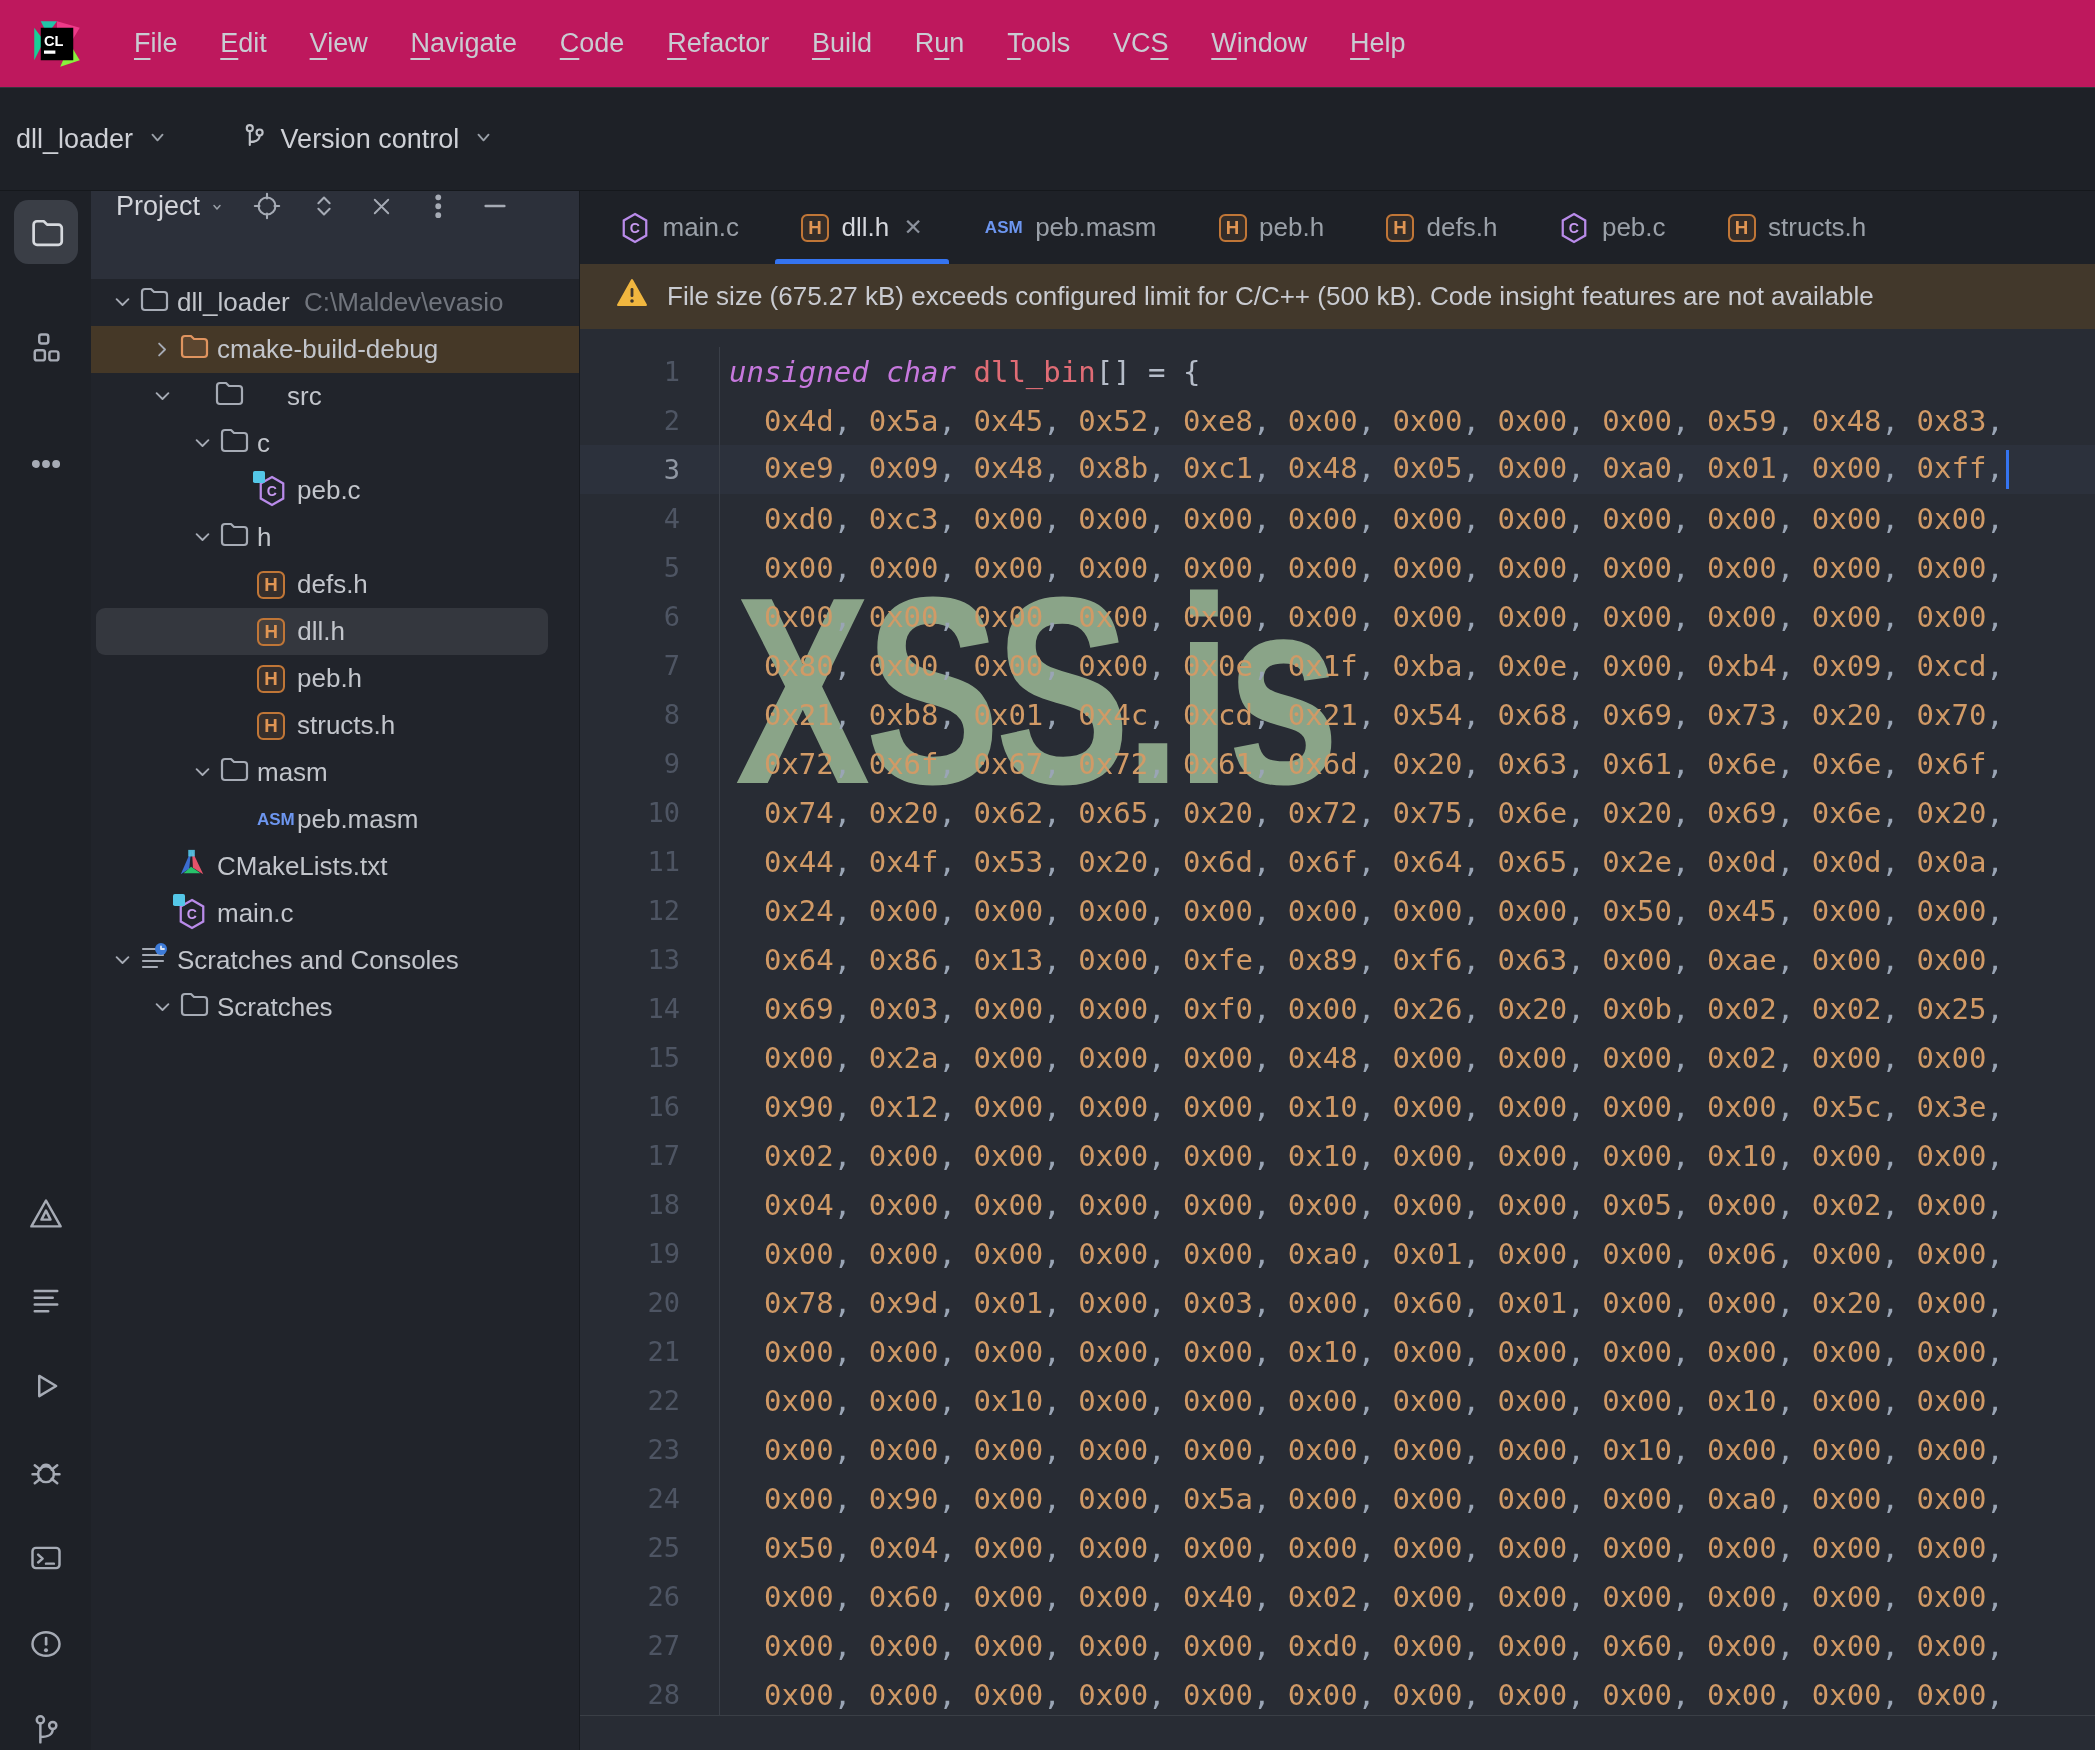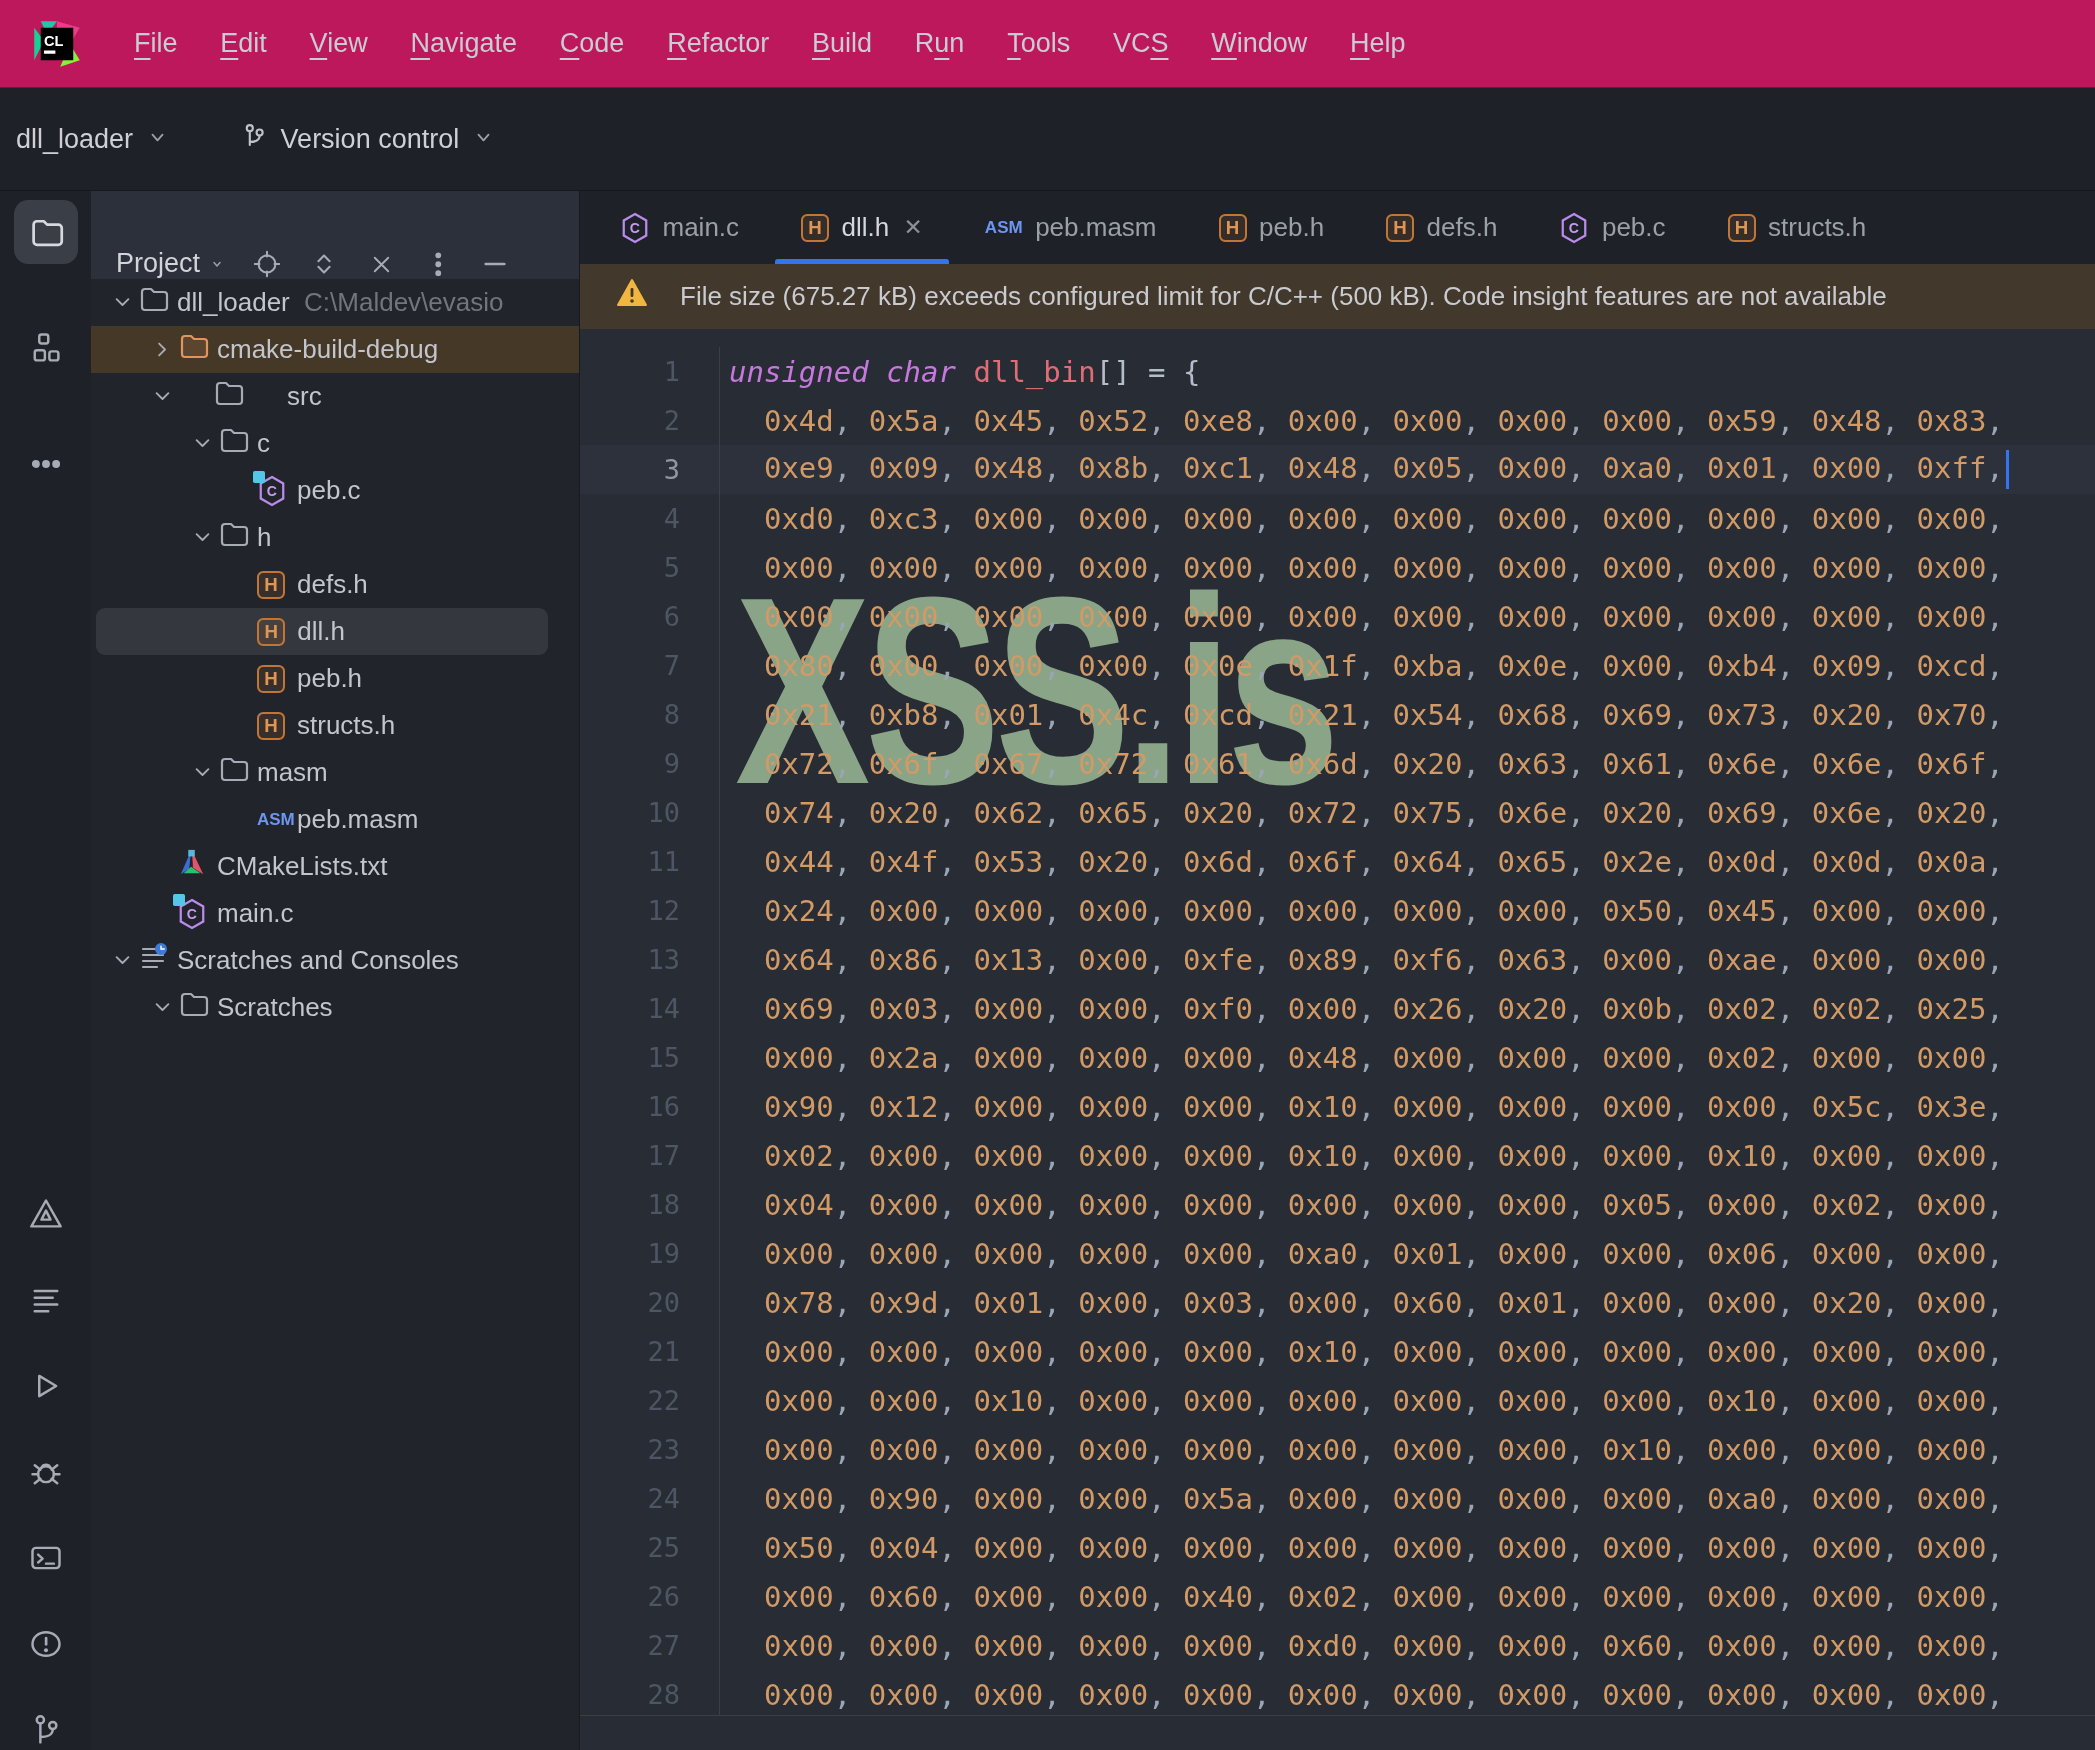--- a/index.html
+++ b/index.html
@@ -30,21 +30,21 @@
              justify-content:center; margin-top:9px; }
   .act-btn.active { background:#3a3e46; }
   .act-icon { width:36px; height:36px; display:flex; align-items:center; justify-content:center; }
   .act-mid { margin-top:52px; }
   .act-bottom { margin-top:auto; display:flex; flex-direction:column; gap:50px; align-items:center;
                 padding-bottom:1.8px; }
 
   
   .panel { width:489px; background:#21242b; border-right:0.9px solid #171a1f; flex:0 0 auto;
            display:flex; flex-direction:column; overflow:hidden; }
-  .panel-header { height:88px; background:#2c303a; display:flex; align-items:flex-end;
+  .panel-header { height:88px; background:#2c303a; display:flex; align-items:flex-start;
                   padding-left:25px; gap:27px; flex:0 0 auto; }
   .panel-title { font-size:27px; color:#d2d4da; display:flex; align-items:center; gap:9px; }
   .panel-actions { display:flex; align-items:center; gap:27px; }
   .panel-actions .pa { width:30px; height:30px; display:flex; align-items:center; justify-content:center; }
   .tree { flex:1; overflow:hidden; padding-top:0; }
   .tree-row { height:47px; display:flex; align-items:center; font-size:26px; color:#c2c5cb;
               white-space:nowrap; position:relative; }
   .tree-row .chev-slot { width:30px; height:30px; flex:0 0 auto; display:flex;
                          align-items:center; justify-content:center; }
   .tree-row .icon-slot { width:40px; height:34px; flex:0 0 auto; display:flex;
@@ -68,21 +68,21 @@
   .editor { flex:1; display:flex; flex-direction:column; background:#282c34; min-width:0; }
   .tabbar { height:73px; background:#1e2127; display:flex; align-items:stretch; padding-left:9px;
             flex:0 0 auto; }
   .tab { display:flex; align-items:center; gap:12.5px; padding:0 31px; font-size:26px;
          color:#9aa0a8; position:relative; }
   .tab.active { color:#d5d7dd; }
   .tab.active::after { content:""; position:absolute; left:5.3px; right:5.3px; bottom:0; height:5.3px;
                        background:#3574f0; border-radius:2.7px 2.7px 0 0; }
   .tab .close { font-size:23px; color:#8b919c; margin-left:1.8px; }
 
-  .banner { height:65px; background:#42382b; display:flex; align-items:center; gap:32px;
+  .banner { height:65px; background:#42382b; display:flex; align-items:center; gap:19px;
             padding-left:36px; font-size:26px; color:#c9cbd1; flex:0 0 auto; white-space:nowrap;
             overflow:hidden; }
 
   .code-area { flex:1; position:relative; padding-top:18px; overflow:hidden;
                font-family:"DejaVu Sans Mono", monospace; }
   .code-line { height:49px; display:flex; align-items:center; position:relative; }
   .code-line.current { background:#2c313c; }
   .gutter { width:140px; flex:0 0 auto; text-align:right; padding-right:39px; font-size:27px;
             color:#4e5563; border-right:0.9px solid #3a3f48; height:100%; display:flex;
             align-items:center; justify-content:flex-end; position:relative; z-index:2; }

